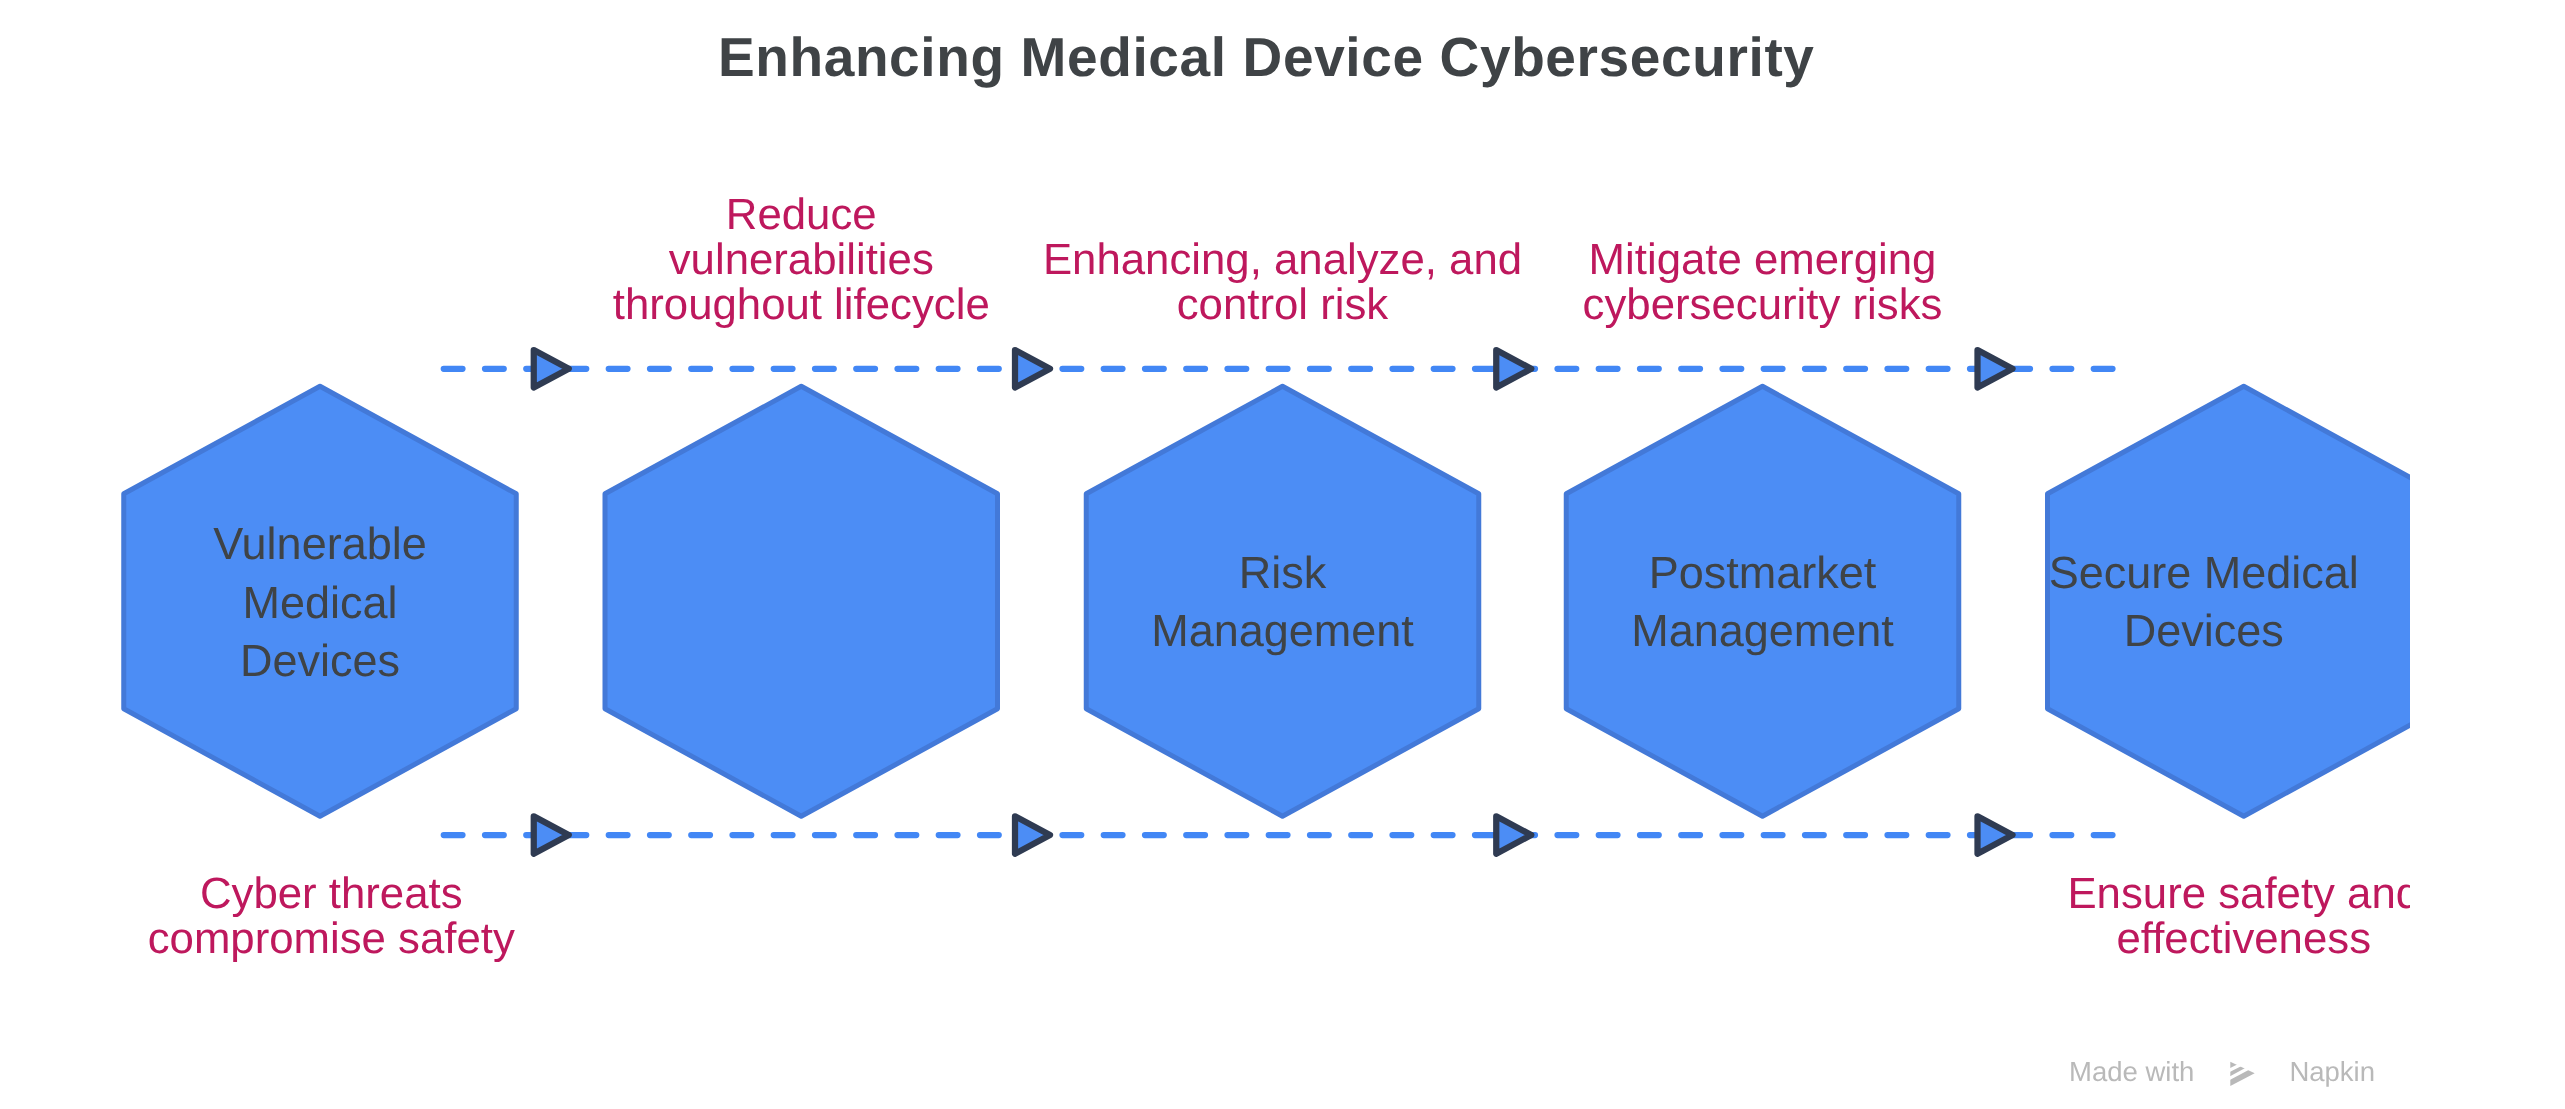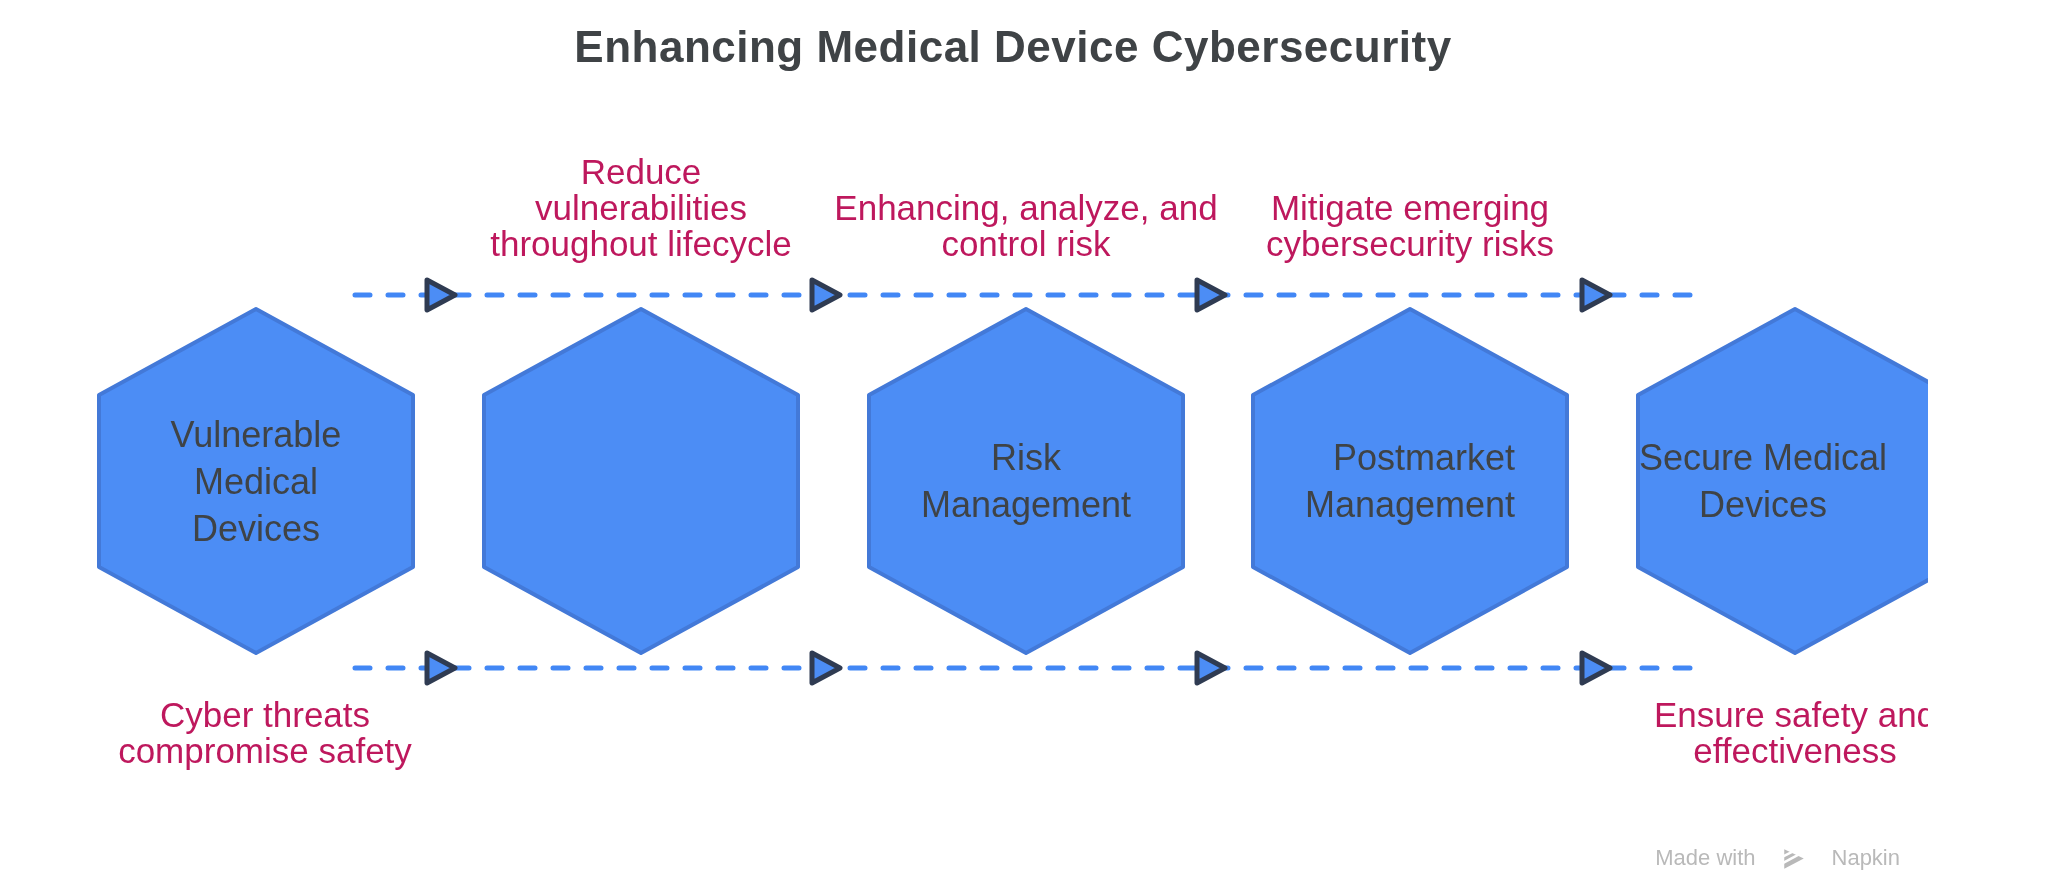--- a/index.html
+++ b/index.html
@@ -39,21 +39,21 @@
     align-items: center;
     justify-content: center;
     text-align: center;
     font-size: 36px;
     line-height: 47px;
     color: #3F4346;
   }
   .hex-label.h1 { left: 91px;  }
   .hex-label.h2 { left: 476px; }
   .hex-label.h3 { left: 861px; }
-  .hex-label.h4 { left: 1245px; text-align: right; }
+  .hex-label.h4 { left: 1245px; }
   .hex-label.h5 { left: 1598px; }
   .ann {
     position: absolute;
     width: 460px;
     text-align: center;
     font-size: 35px;
     line-height: 36px;
     color: #be185d;
   }
   .ann-top { bottom: 625px; }

